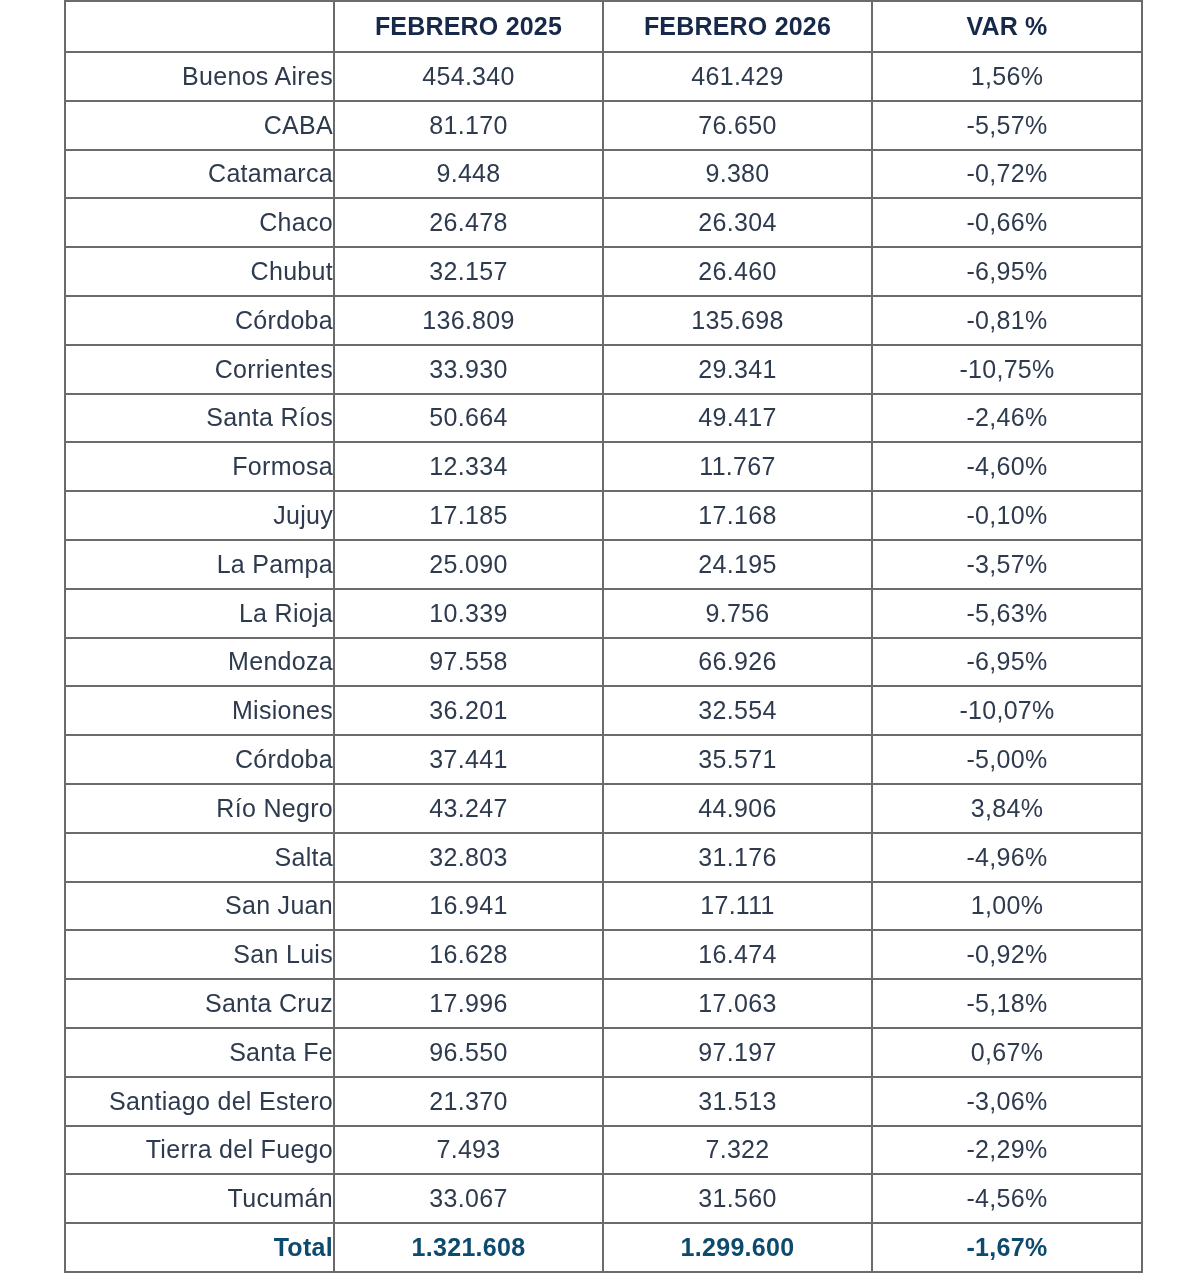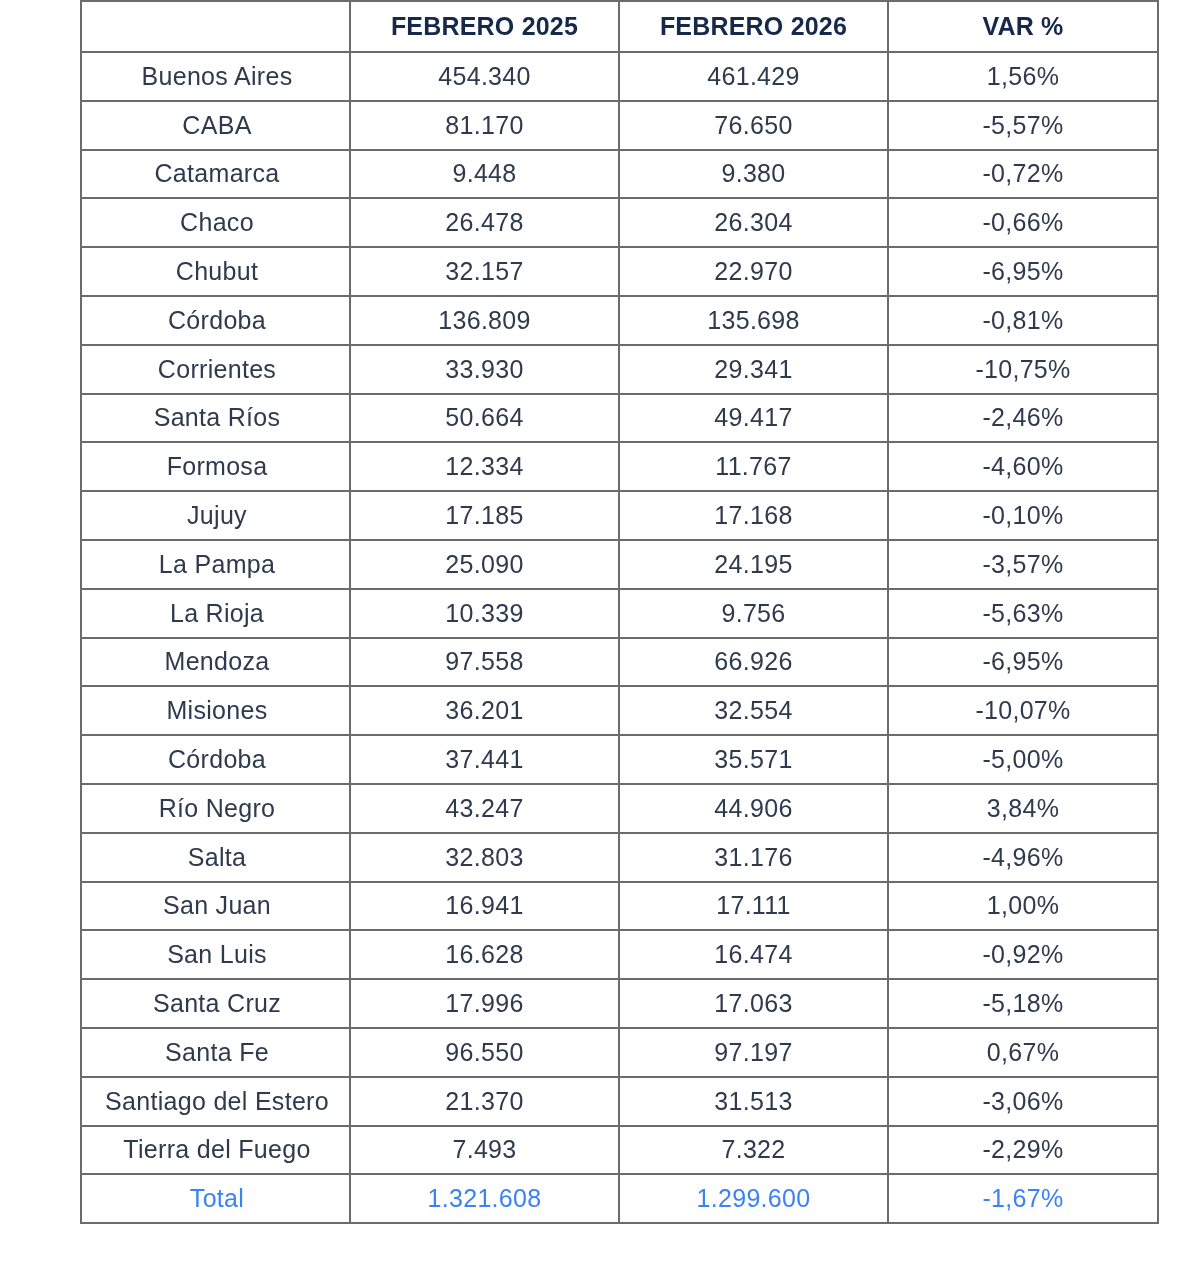--- a/index.html
+++ b/index.html
@@ -10,21 +10,21 @@
     body {
       width: 1200px;
       height: 1283px;
       position: relative;
       overflow: hidden;
       font-family: "Liberation Sans", "DejaVu Sans", sans-serif;
       color: #2e3a4e;
     }
     .table-wrap {
       position: absolute;
-      left: 80px;
+      left: 64px;
       top: 0px;
       width: 1077px;
     }
     table {
       border-collapse: collapse;
       width: 1077px;
       table-layout: fixed;
     }
     col.c-prov { width: 269px; }
     col.c-y1 { width: 269px; }
@@ -45,27 +45,27 @@
       letter-spacing: 0.2px;
     }
     tbody td {
       height: 46.8px;
       font-size: 25px;
       color: #2e3a4e;
       text-align: center;
       letter-spacing: 0.3px;
     }
     tbody td.prov {
-      text-align: center;
+      text-align: right;
       padding-left: 3px;
       margin-top: 8px;
     }
     tr.total td {
-      font-weight: 400;
-      color: #3b82f6;
+      font-weight: 700;
+      color: #0c4a6e;
     }
   </style>
 </head>
 <body>
 
 <div class="table-wrap">
   <table>
     <colgroup>
       <col class="c-prov">
         <col class="c-y1">
@@ -101,21 +101,21 @@
         </tr>
         <tr>
           <td class="prov">Chaco</td>
           <td>26.478</td>
           <td>26.304</td>
           <td>-0,66%</td>
         </tr>
         <tr>
           <td class="prov">Chubut</td>
           <td>32.157</td>
-          <td>22.970</td>
+          <td>26.460</td>
           <td>-6,95%</td>
         </tr>
         <tr>
           <td class="prov">Córdoba</td>
           <td>136.809</td>
           <td>135.698</td>
           <td>-0,81%</td>
         </tr>
         <tr>
           <td class="prov">Corrientes</td>
@@ -211,20 +211,26 @@
           <td class="prov">Santiago del Estero</td>
           <td>21.370</td>
           <td>31.513</td>
           <td>-3,06%</td>
         </tr>
         <tr>
           <td class="prov">Tierra del Fuego</td>
           <td>7.493</td>
           <td>7.322</td>
           <td>-2,29%</td>
+        </tr>
+        <tr>
+          <td class="prov">Tucumán</td>
+          <td>33.067</td>
+          <td>31.560</td>
+          <td>-4,56%</td>
         </tr>
         <tr class="total">
           <td class="prov">Total</td>
           <td>1.321.608</td>
           <td>1.299.600</td>
           <td>-1,67%</td>
         </tr>
       </tbody>
   </table>
 </div>

